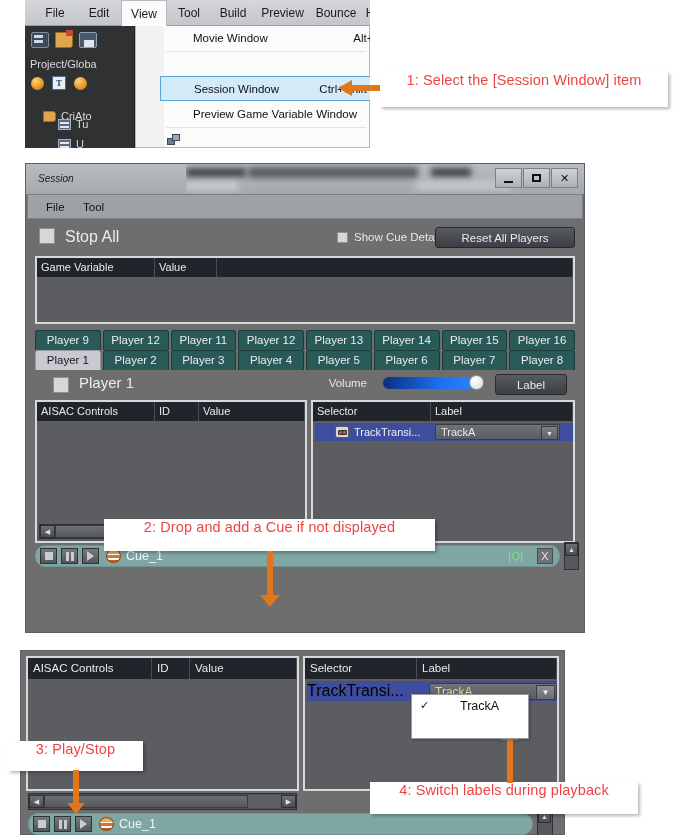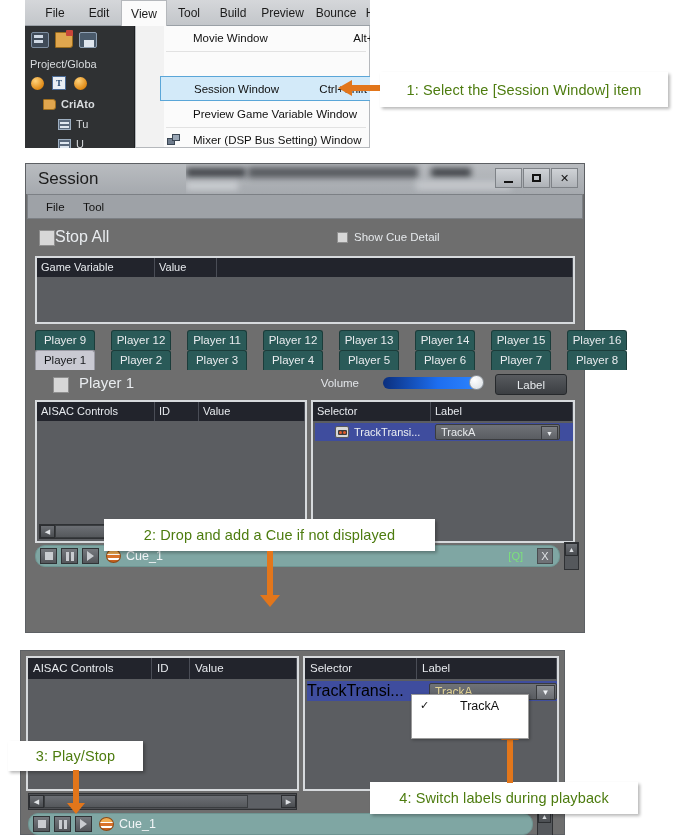--- a/index.html
+++ b/index.html
@@ -48,21 +48,21 @@
   .icn.fold:after{content:""; position:absolute; right:-1px; top:-3px; width:7px;height:6px;background:#c9453a;border-radius:1px;}
   .icn.save { background:#4a5a6b; border:1px solid #8fa0b3; }
   .icn.save:after{content:""; position:absolute; left:4px; top:7px; width:10px;height:7px;background:#dfe6ee;}
   .pg-label { position:absolute; left:5px; top:32px; font-size:11px; color:#d9dcdf; white-space:nowrap; }
   .dotrow { position:absolute; left:6px; top:50px; display:flex; gap:8px; align-items:center;}
   .dot { width:13px;height:13px;border-radius:50%;
         background: radial-gradient(circle at 35% 30%, #ffd27a, #e08a16 70%, #9c5e07);}
   .tbox { width:14px;height:14px;background:#e9eef4;border:1px solid #4a6a95;
           color:#22456e;font-size:9px;font-weight:bold;text-align:center;line-height:13px;
           font-family:"Liberation Serif",serif;}
-  .tree1 { position:absolute; left:18px; top:72px; display:flex; gap:5px; align-items:center; font-size:11px; color:#d9dcdf;font-weight:bold;}
+  .tree1 { position:absolute; left:18px; top:84px; display:flex; gap:5px; align-items:center; font-size:11px; color:#d9dcdf;}
   .tree2 { position:absolute; left:33px; top:92px; display:flex; gap:5px; align-items:center; font-size:11px; color:#d9dcdf;}
   .tree3 { position:absolute; left:33px; top:112px; display:flex; gap:5px; align-items:center; font-size:11px; color:#d9dcdf;}
   .ficon { width:13px;height:11px;background:#e0a64e;border:1px solid #a06f1f;border-radius:1px 3px 3px 1px;}
   .gicon { width:13px;height:11px;background:#5b6a7c;border:1px solid #9fb0c2;}
   .gicon:after{content:"";display:block;margin:2px 1px;height:2px;background:#dfe7ef;box-shadow:0 4px 0 #dfe7ef;}
 
   
   .dropdown {
     position:absolute; left:110px; top:26px; width:235px; height:122px;
     background:#fbfbfb; border:1px solid #b5b8bc; border-top:none;
@@ -72,59 +72,59 @@
   .dd-item .lbl { position:absolute; left:33px; top:0; height:25px; line-height:25px; font-size:11.5px; color:#101010; white-space:nowrap;}
   .dd-item .acc { position:absolute; right:12px; top:0; height:25px; line-height:25px; font-size:11.5px; color:#101010; white-space:nowrap;}
   .dd-sep { position:absolute; left:30px; right:3px; height:1px; background:#e2e2e2; }
   .dd-item.sel { background:#d3eaf9; border:1px solid #5aa6d8; }
   .dd-mixicon { position:absolute; left:7px; top:6px; width:14px; height:12px;}
   .dd-mixicon .b1{position:absolute;left:0;top:4px;width:8px;height:7px;background:#6f7c8d;border:1px solid #3b4754;}
   .dd-mixicon .b2{position:absolute;left:5px;top:0;width:8px;height:7px;background:#9aa7b6;border:1px solid #3b4754;}
 
   
   .callout {
-    position:absolute; background:#ffffff; color:#4d7c0f;
+    position:absolute; background:#ffffff; color:#ef4444;
     font-size:14.5px; font-family:"Liberation Sans", sans-serif;
-    display:flex; align-items:center; justify-content:center;
+    display:flex; justify-content:center;
     box-shadow: 2px 2px 3px rgba(0,0,0,.28);
     white-space:nowrap; letter-spacing:.1px;
   }
   .arrow { position:absolute; }
 
   
   #session {
     position:absolute; left:25px; top:163px; width:560px; height:470px;
     background:#6e6e6e;
     border:1px solid #5d6064;
   }
   .titlebar {
     position:absolute; left:0; top:0; width:558px; height:30px;
     background:linear-gradient(#b9bcc0,#a5a9ae);
   }
   .tb-blur { position:absolute; left:160px; top:0; width:330px; height:30px; overflow:hidden; }
   .tb-blur .b {
     position:absolute; background:#3a3d42; filter: blur(3px); opacity:.95;
   }
-  .tb-title { position:absolute; left:12px; top:0; height:30px; line-height:30px; font-size:17px; color:#1c1c1c; }
+  .tb-title { position:absolute; left:12px; top:0; height:30px; line-height:30px; font-size:10px; color:#1c1c1c;font-style:italic; }
   .wbtns { position:absolute; right:6px; top:4px; display:flex; gap:1px; }
   .wbtn { width:27px; height:20px; background:linear-gradient(#cfd2d6,#aeb2b7);
           border:1px solid #7e8287; display:flex; align-items:center; justify-content:center;
           font-size:11px; color:#121212; }
   .wbtn .min { width:9px;height:2px;background:#121212;margin-top:7px;}
   .wbtn .max { width:9px;height:8px;border:2px solid #121212;}
   .menubar2 {
     position:absolute; left:1px; top:30px; width:556px; height:25px;
     background:#9ea2a7; border:1px solid #7c8085;
   }
   .menubar2 span { position:absolute; top:0; height:25px; line-height:25px; font-size:11.5px; color:#131313; }
 
   .stoprow { position:absolute; left:1px; top:57px; width:556px; height:33px; }
   .chkbox { width:16px;height:16px;background:#d7d7d7;border:1px solid #8f8f8f; }
   .chkbox.sm { width:11px;height:11px; }
-  .stop-all { position:absolute; left:12px; top:7px; display:flex; align-items:flex-end; }
+  .stop-all { position:absolute; left:12px; top:7px; display:flex; align-items:flex-start; gap:10px; }
   .stop-all .txt { font-size:16px; color:#e9ecef; }
   .show-cue { position:absolute; left:310px; top:10px; display:flex; align-items:center; gap:6px; }
   .show-cue .txt { font-size:11.5px; color:#e6e9ec; }
   .btn3d {
     background:linear-gradient(#585b5f,#3b3e42); border:1px solid #26292c;
     border-radius:3px; color:#e8ebee; font-size:11.5px;
     display:flex; align-items:center; justify-content:center;
   }
   #reset-all { position:absolute; right:8px; top:6px; width:140px; height:21px; }
 
@@ -134,29 +134,29 @@
   }
   .thead { position:absolute; left:0; top:0; width:100%; height:19px; background:#22242c; }
   .thead .th { position:absolute; top:0; height:19px; line-height:19px; font-size:11px; color:#e7eaee; padding-left:4px;
                border-right:1px solid #4a4d56; }
 
   .tabs-wrap { position:absolute; left:9px; top:166px; width:540px; height:40px; }
   .tabrow { position:absolute; left:0; width:100%; height:20px; display:flex; }
   .tab {
     height:20px; line-height:19px; font-size:11.5px; color:#e9ecef;
     background:#2a5a58; border:1px solid #1b3c3a; border-bottom:none;
-    border-radius:3px 3px 0 0; text-align:center; margin-right:16px;
+    border-radius:3px 3px 0 0; text-align:center; margin-right:2px;
     padding:0 4px; min-width:60px;
   }
   .tab.active { background:#c9c9d2; color:#15171a; border-color:#9a9aa4; }
 
   .player-hdr { position:absolute; left:9px; top:206px; width:540px; height:30px; }
   .player-hdr .ptxt { position:absolute; left:44px; top:4px; font-size:15px; color:#e9ecef; }
   .player-hdr .chk { position:absolute; left:18px; top:7px; }
-  .volwrap { position:absolute; right:92px; top:7px; display:flex; align-items:center; gap:24px; }
+  .volwrap { position:absolute; right:92px; top:7px; display:flex; align-items:center; gap:16px; }
   .volwrap .vl { font-size:11.5px; color:#e2e5e9; }
   .slider { width:100px; height:12px; border-radius:6px;
             background: linear-gradient(90deg,#0b2f7d,#1d6ef0 55%,#2f86ff); position:relative; }
   .knob { position:absolute; right:-1px; top:-2px; width:15px;height:15px;border-radius:50%;
           background:radial-gradient(circle at 35% 30%,#ffffff,#d8dde2); border:1px solid #8e949a;}
   #player-reset { position:absolute; right:8px; top:4px; width:72px; height:21px; }
 
   .lowerpanels { position:absolute; left:9px; top:236px; width:540px; height:143px; }
   .panel { position:absolute; top:0; background:#5b5d61; border:2px solid #d7dadd; }
   #aisac-panel { left:0; width:272px; height:143px; }
@@ -294,21 +294,20 @@
       <span class="lbl">Preview Game Variable Window</span>
       <span class="acc"></span>
     </div>
     <div class="dd-sep" style="top:101px;"></div>
 
     <div class="dd-item" style="top:102px;">
       <span class="dd-mixicon">
           <span class="b1"></span>
           <span class="b2"></span>
         </span>
-      <span class="lbl">Mixer (DSP Bus Setting) Window</span>
       <span class="acc"></span>
     </div>
   </div>
 </div>
 
 <svg class="arrow" style="left:336px;top:79px;width:46px;height:18px;" viewBox="0 0 46 18">
   <path d="M46 6 H16 V1 L2 9 L16 17 V12 H46 Z" fill="#e2761b"></path>
 </svg>
 <div class="callout" style="left:380px;top:72px;width:288px;height:35px;">
   <span>1:  Select the [Session Window] item</span>
@@ -342,20 +341,23 @@
   </div>
 
   <div class="stoprow">
     <div class="stop-all">
       <span class="chkbox"></span>
       <span class="txt">Stop All</span>
     </div>
     <div class="show-cue">
       <span class="chkbox sm"></span>
       <span class="txt">Show Cue Detail</span>
+    </div>
+    <div class="btn3d" id="reset-all">
+      <span>Reset All Players</span>
     </div>
   </div>
 
   <div class="gvtable">
     <div class="thead">
       <span class="th" style="left:0;width:118px;">Game Variable</span>
       <span class="th" style="left:118px;width:62px;">Value</span>
       <span class="th" style="left:180px;right:0;"></span>
     </div>
   </div>

